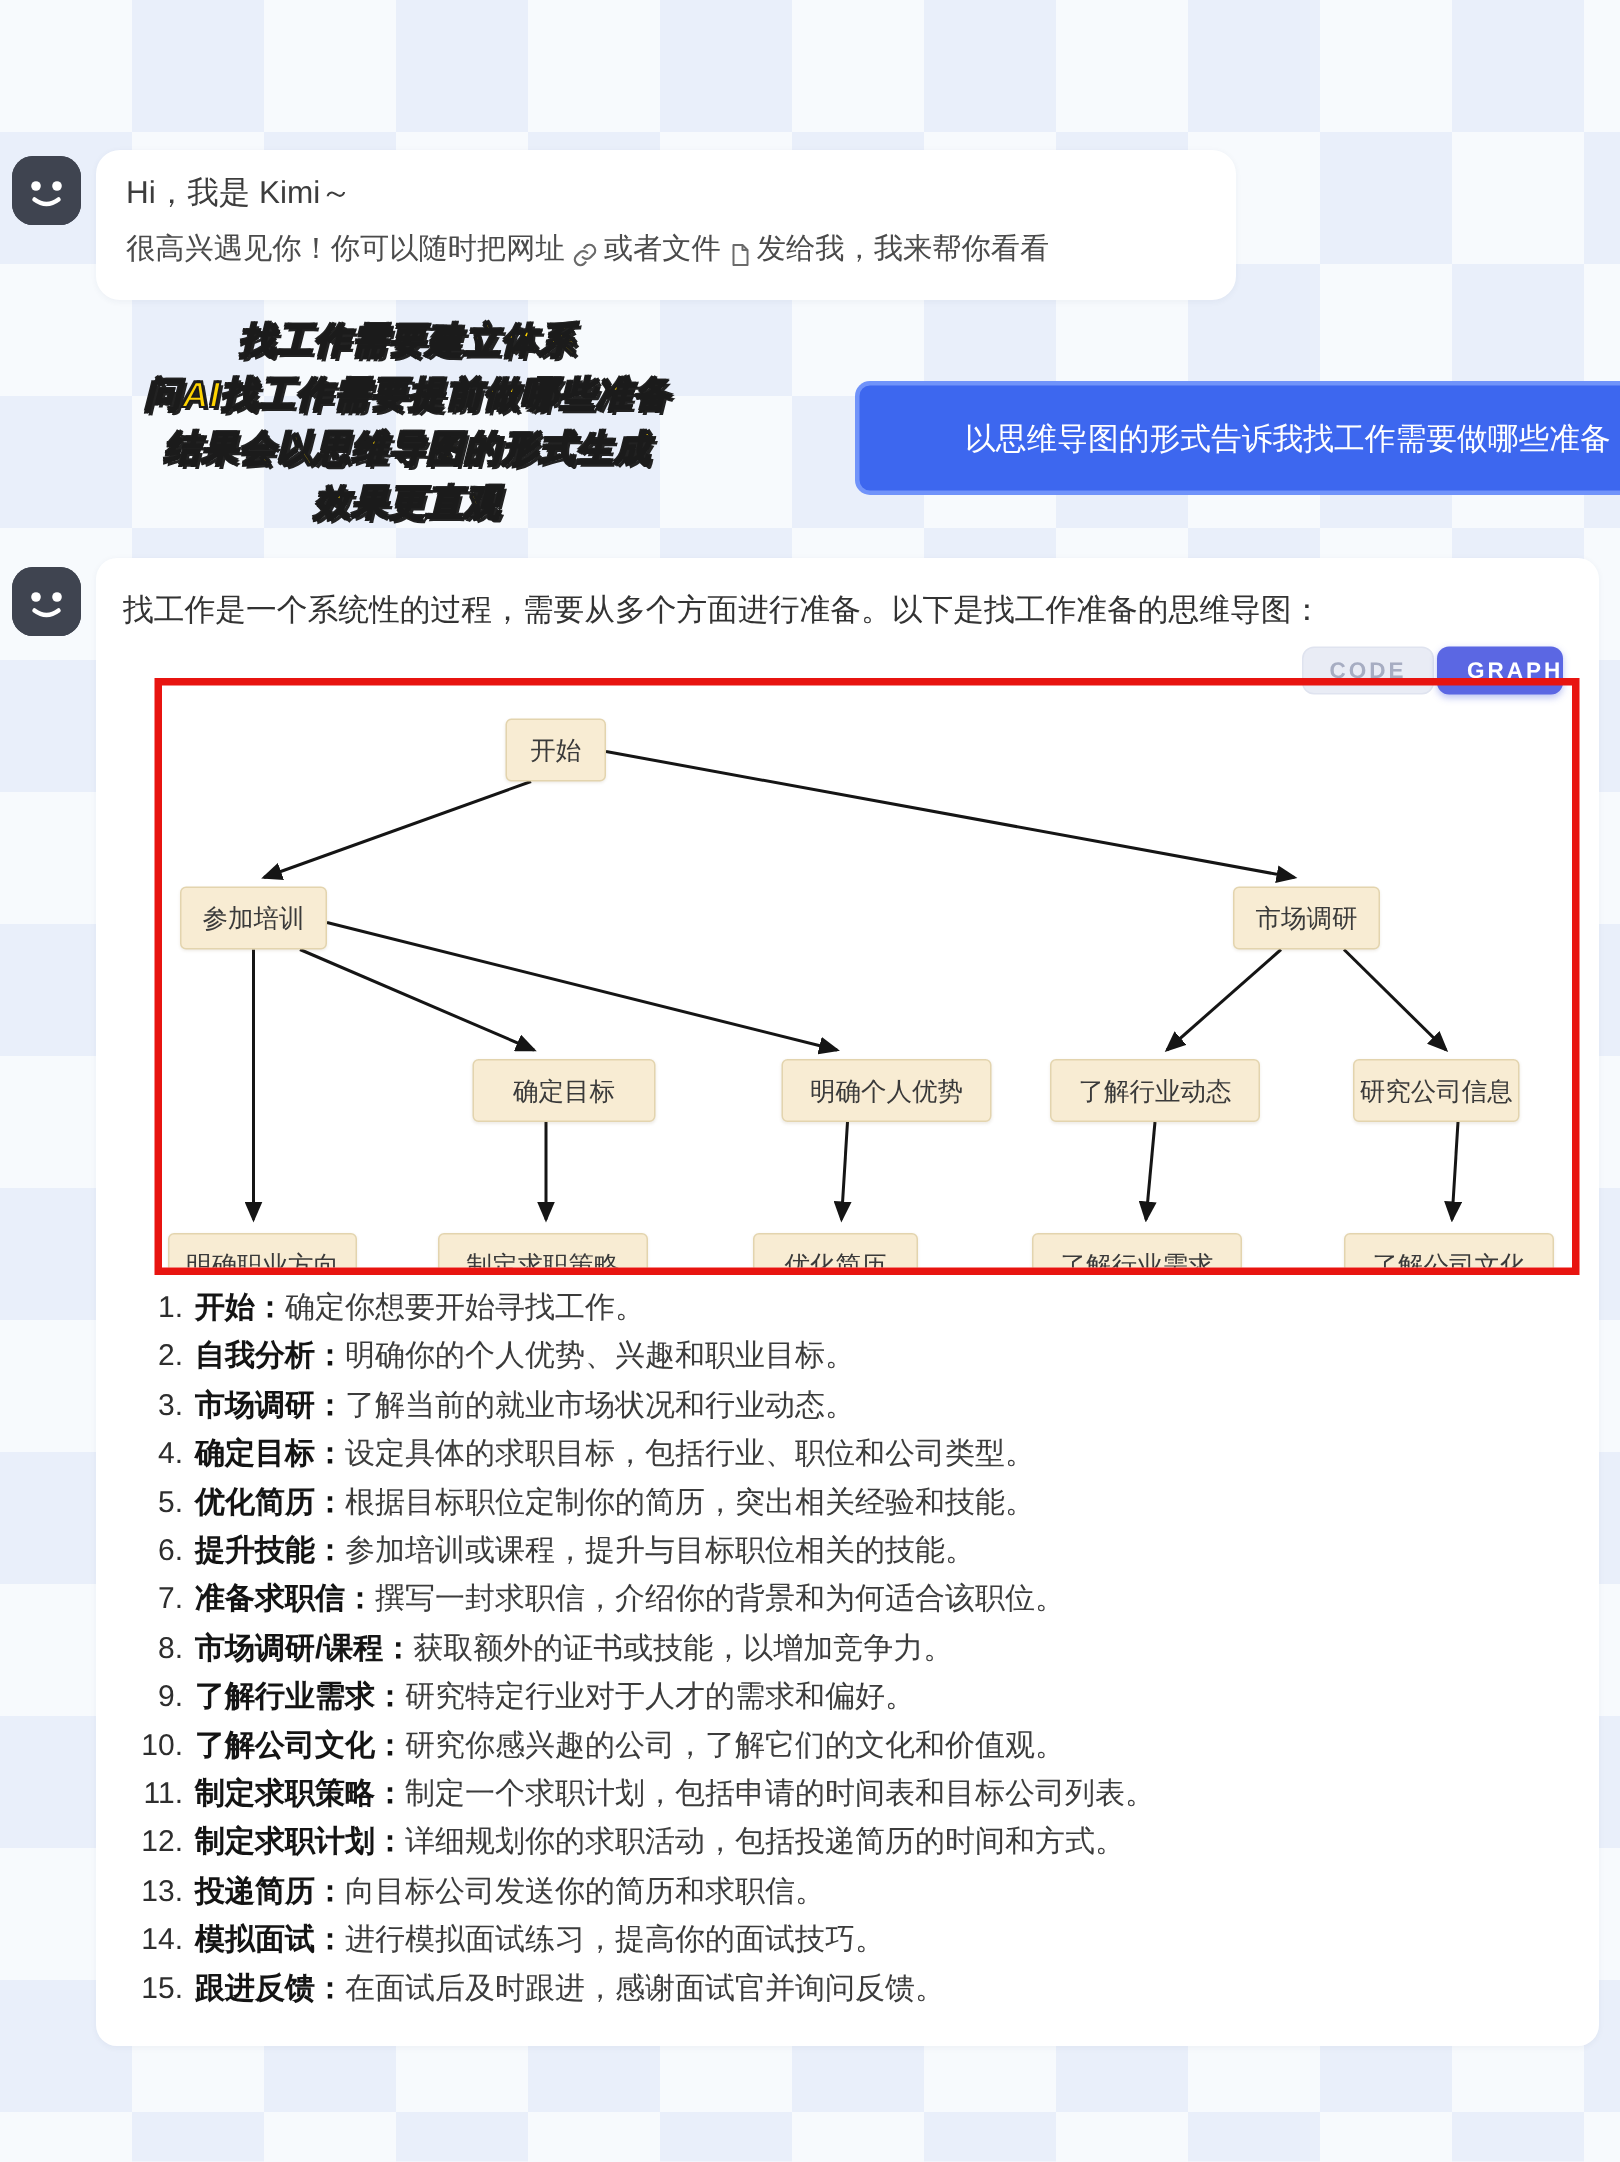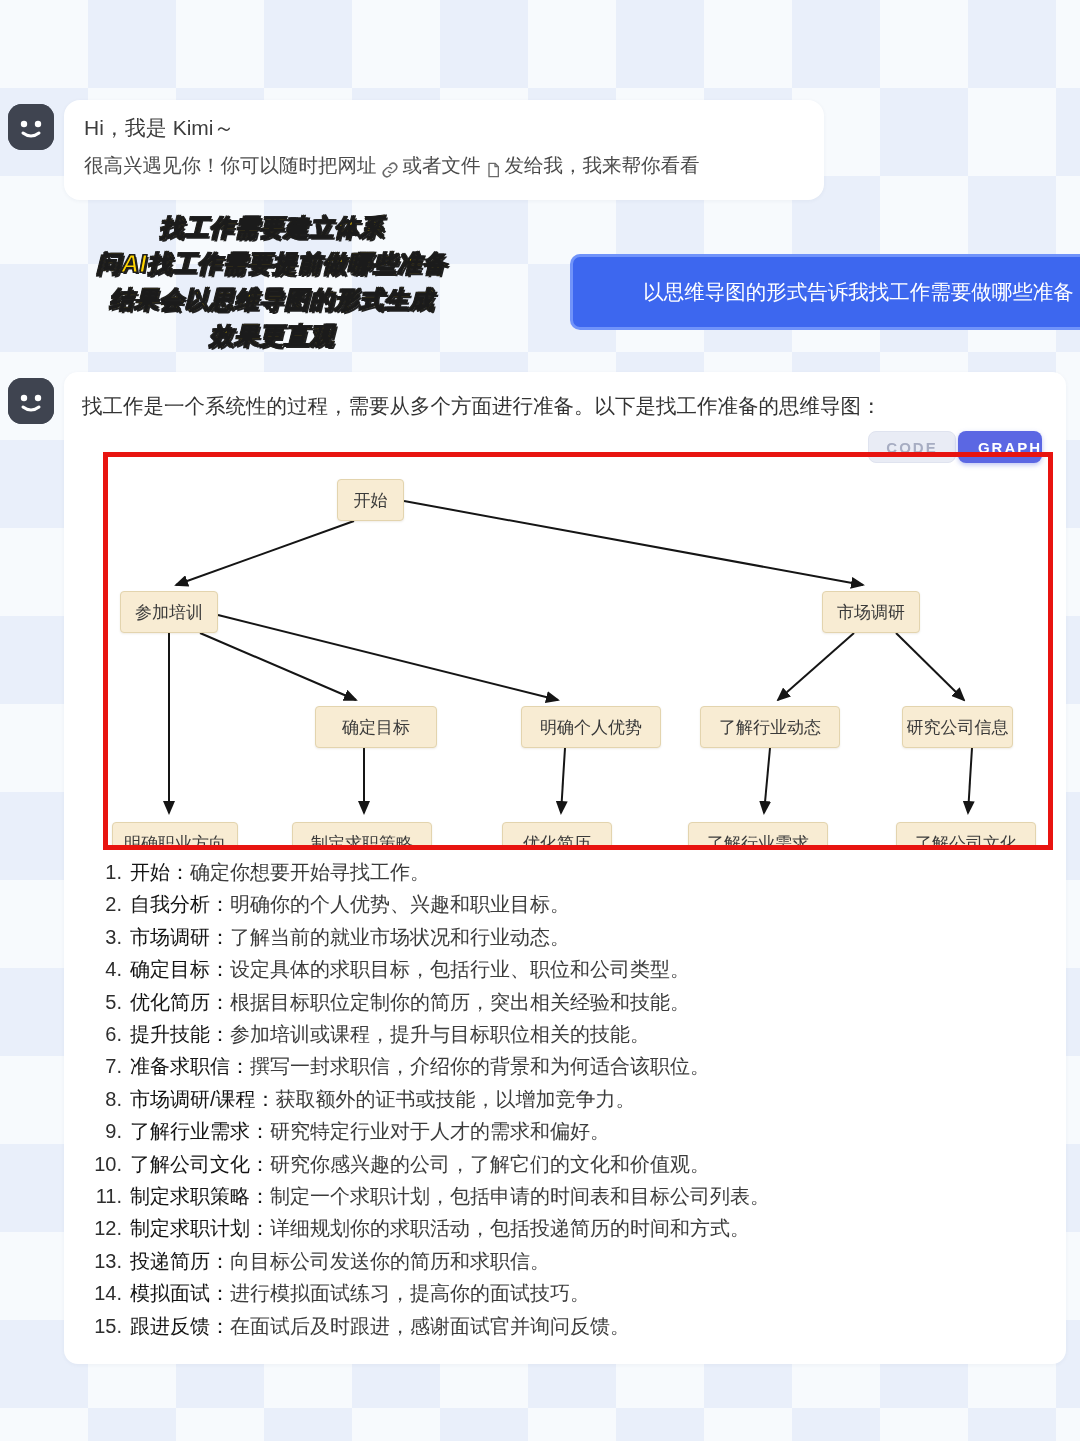--- a/index.html
+++ b/index.html
@@ -83,21 +83,21 @@
   .n11 { left:790px; top:367px; width:140px; height:42px; }
 
   .redbox {
     position:absolute; left:103px; top:452px; width:950px; height:398px;
     border:5px solid #e81410; z-index:6; pointer-events:none;
   }
 
   .steps { position:absolute; left:84px; top:856px; width:960px; z-index:2; }
   .step { display:flex; align-items:baseline; line-height:32.4px; font-size:20px; white-space:nowrap; }
   .step .num  { width:38px; text-align:right; margin-right:8px; color:#2e2e2e; }
-  .step .term { font-weight:400; color:#141414; }
+  .step .term { font-weight:700; color:#141414; }
   .step .desc { color:#3c3c3c; }
 </style>
 </head>
 <body>
 
 <div class="canvas">
 
   <div class="greeting-bubble"></div>
   <div class="avatar av1">
     <svg width="46" height="46" viewBox="0 0 46 46">

